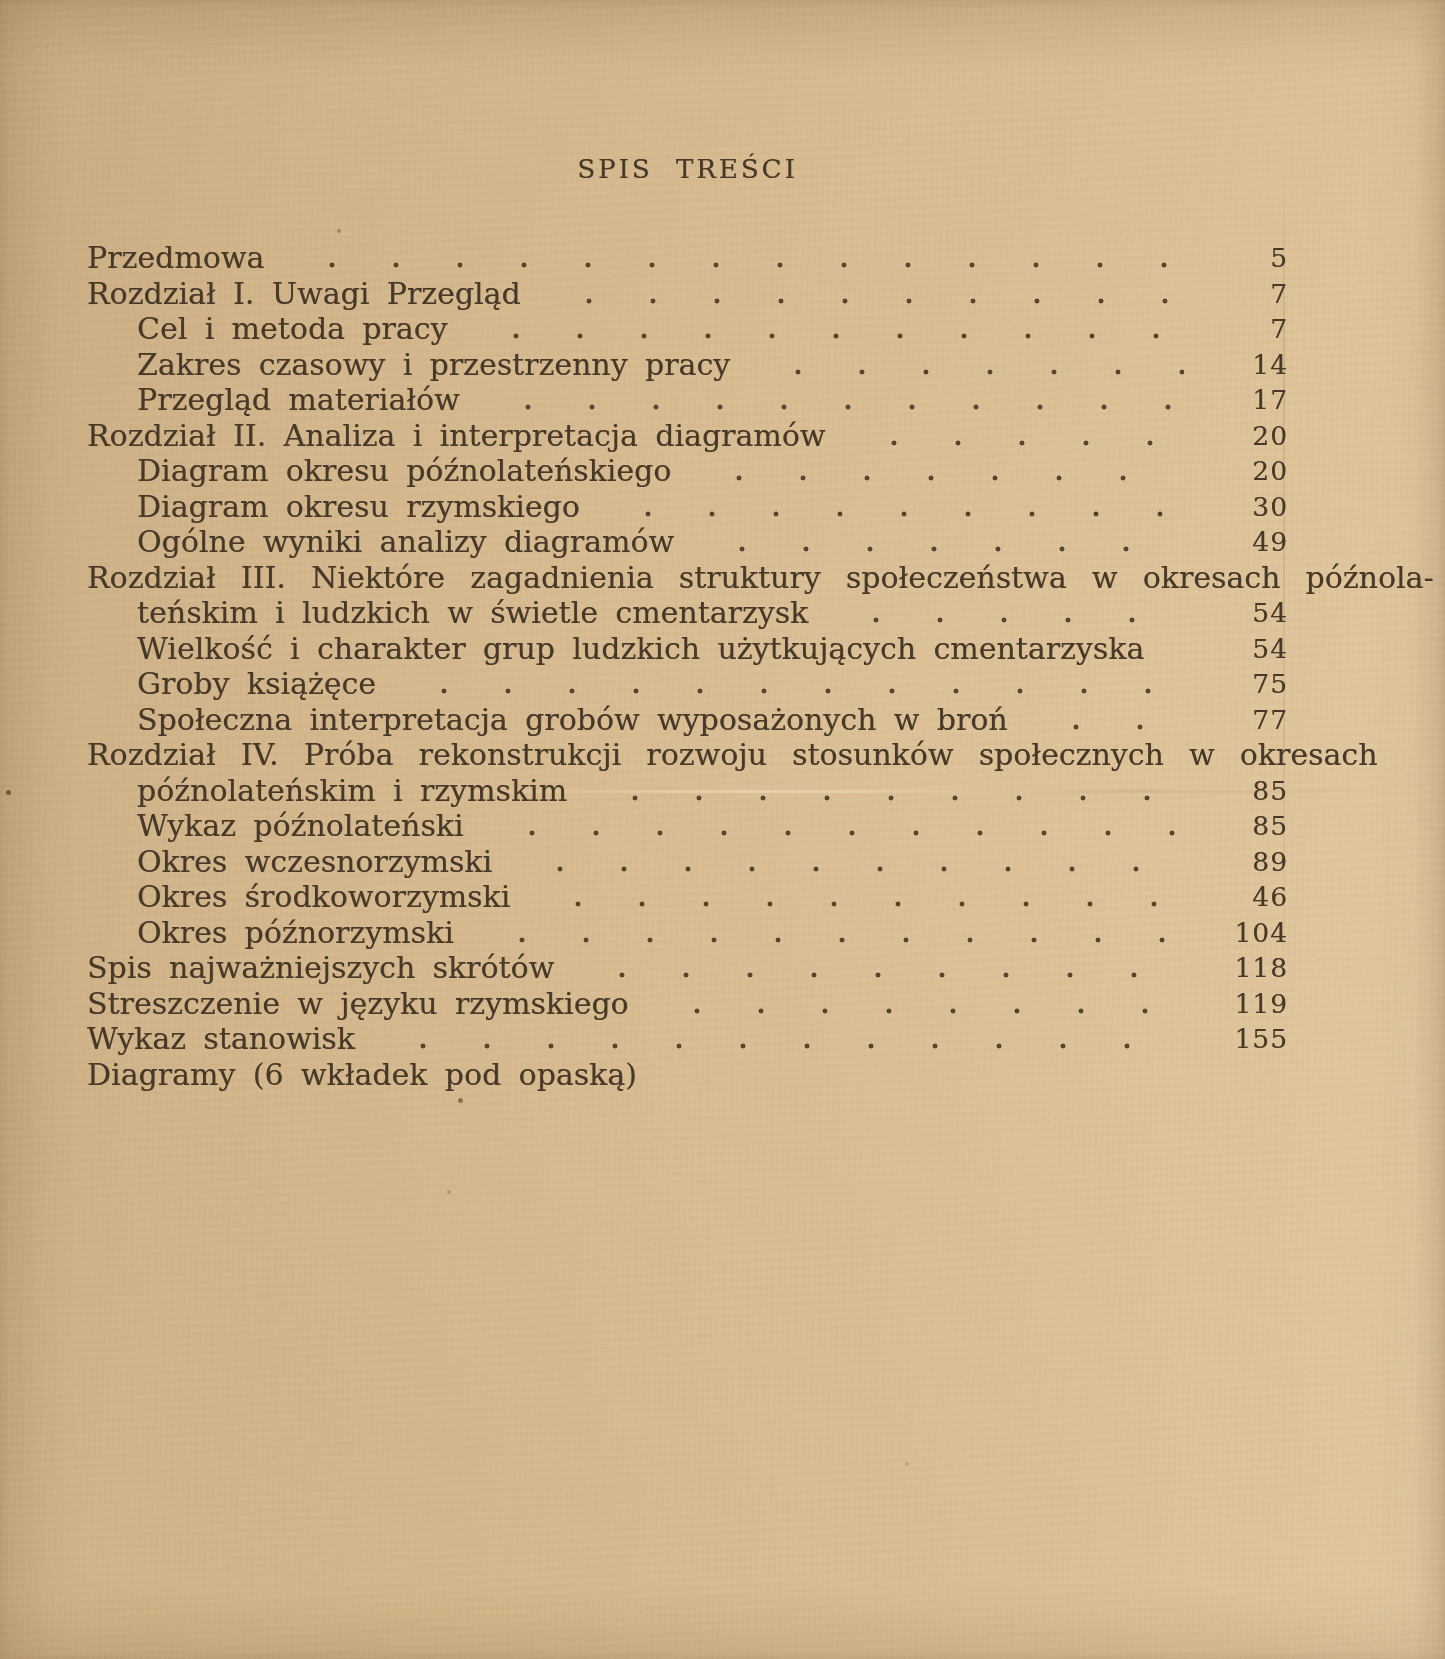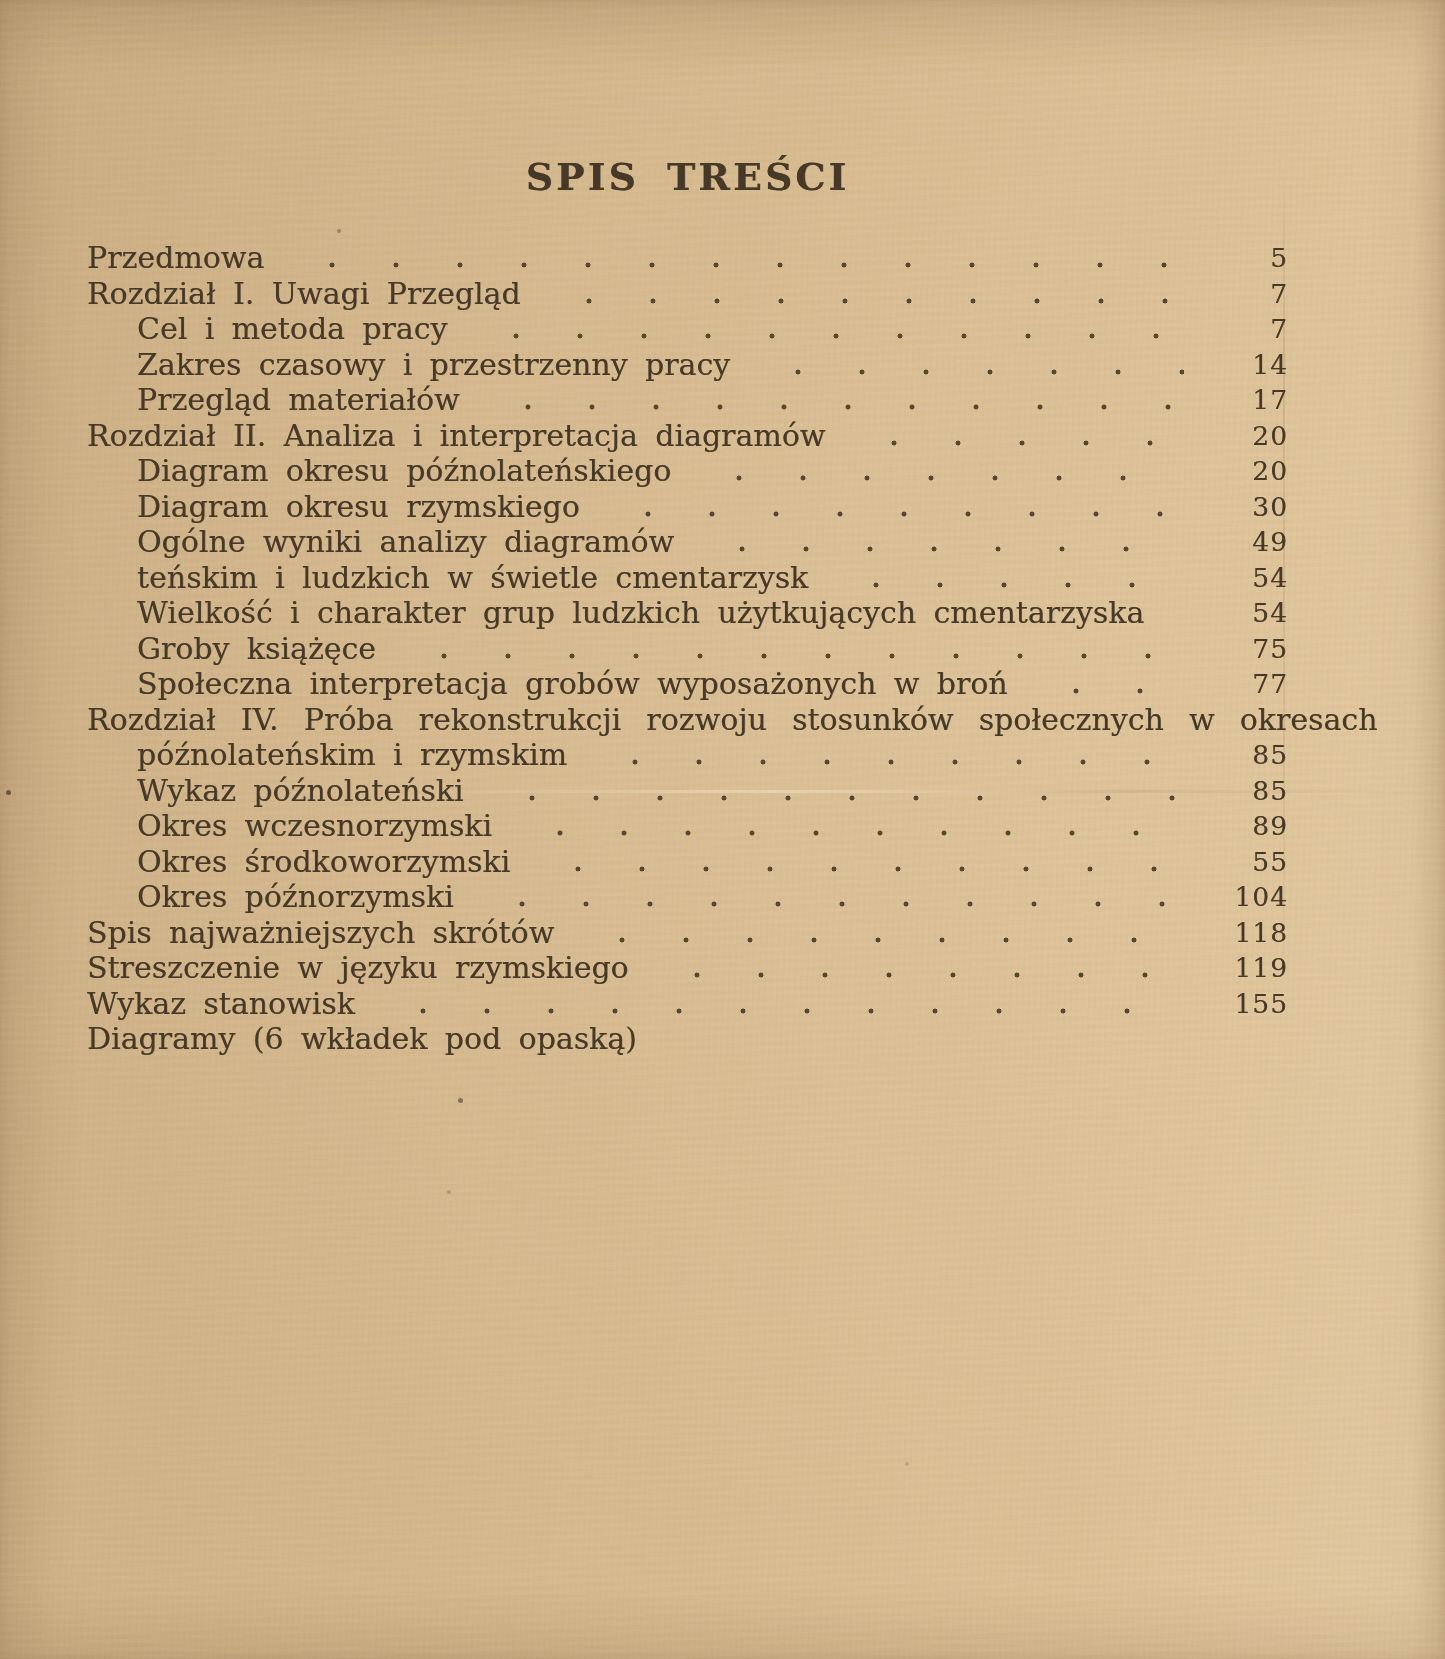--- a/index.html
+++ b/index.html
@@ -38,21 +38,21 @@
   }
   .speck{position:absolute;border-radius:50%;background:rgba(74,60,40,0.7);pointer-events:none;}
   .speck.s1{left:6px;top:790px;width:5px;height:5px;}
   .speck.s2{left:458px;top:1098px;width:5px;height:5px;background:rgba(80,66,46,0.6);}
   .speck.s3{left:337px;top:229px;width:4px;height:4px;background:rgba(90,74,52,0.45);}
   .speck.s4{left:447px;top:1190px;width:4px;height:4px;background:rgba(100,82,58,0.30);}
   .speck.s5{left:905px;top:1462px;width:4px;height:4px;background:rgba(100,82,58,0.25);}
 
   .title{
     position:absolute;left:87px;top:154px;width:1201px;margin:0;
-    text-align:center;font-size:38px;font-weight:bold;
+    text-align:center;font-size:26px;font-weight:normal;
     letter-spacing:3px;word-spacing:12px;
     color:var(--ink,#463928);
     text-shadow:0.4px 0.4px 0.3px rgba(64,51,34,0.55);
   }
   .toc{position:absolute;left:87px;top:240px;width:1201px;}
   .row{display:flex;height:35.5px;white-space:nowrap;}
   .row .t{
     line-height:35.5px;font-size:30px;word-spacing:0.26em;flex:none;
     text-shadow:0.35px 0.35px 0.3px rgba(64,51,34,0.50);
   }
@@ -123,20 +123,25 @@
   <div class="row i1">
       <span class="t">Diagram okresu rzymskiego</span>
       <span class="leader"></span>
       <span class="pg">30</span>
     </div>
   <div class="row i1">
       <span class="t">Ogólne wyniki analizy diagramów</span>
       <span class="leader"></span>
       <span class="pg">49</span>
     </div>
+  <div class="row i0 wide noleader">
+      <span class="t">Rozdział III. Niektóre zagadnienia struktury społeczeństwa w okresach późnola-</span>
+      <span class="leader"></span>
+      <span class="pg"></span>
+    </div>
   <div class="row i1">
       <span class="t">teńskim i ludzkich w świetle cmentarzysk</span>
       <span class="leader"></span>
       <span class="pg">54</span>
     </div>
   <div class="row i1">
       <span class="t">Wielkość i charakter grup ludzkich użytkujących cmentarzyska</span>
       <span class="leader"></span>
       <span class="pg">54</span>
     </div>
@@ -166,21 +171,21 @@
       <span class="pg">85</span>
     </div>
   <div class="row i1">
       <span class="t">Okres wczesnorzymski</span>
       <span class="leader"></span>
       <span class="pg">89</span>
     </div>
   <div class="row i1">
       <span class="t">Okres środkoworzymski</span>
       <span class="leader"></span>
-      <span class="pg">55</span>
+      <span class="pg">46</span>
     </div>
   <div class="row i1">
       <span class="t">Okres późnorzymski</span>
       <span class="leader"></span>
       <span class="pg">104</span>
     </div>
   <div class="row i0">
       <span class="t">Spis najważniejszych skrótów</span>
       <span class="leader"></span>
       <span class="pg">118</span>

